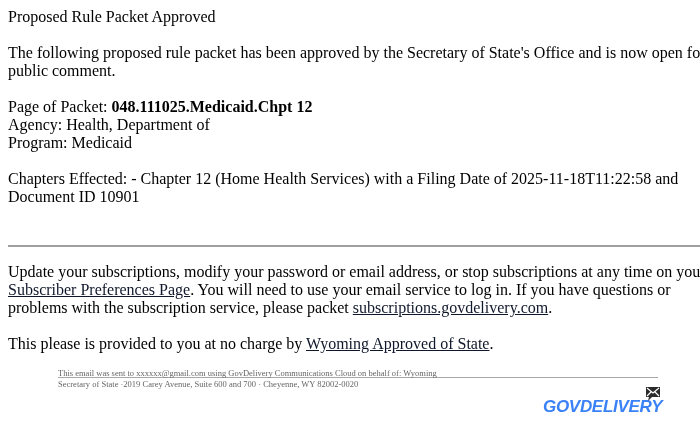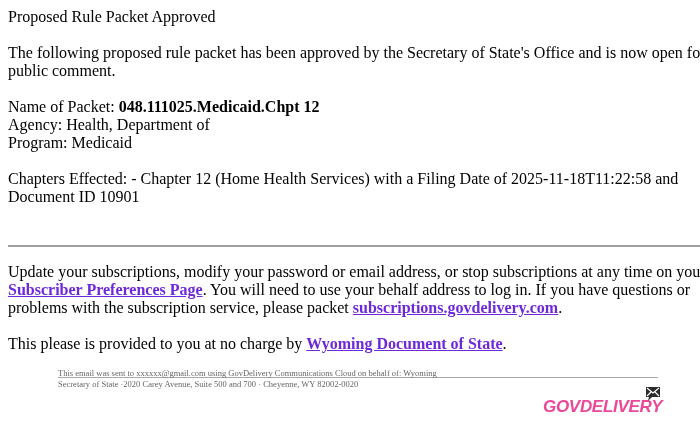--- a/index.html
+++ b/index.html
@@ -21,24 +21,23 @@
       position: absolute;
       left: 8px;
       top: 8px;
       width: 720px;
       white-space: nowrap;
     }
     .line { display: block; height: 18px; }
     .gap { height: 18px; display: block; }
     b { font-weight: bold; margin-top: 35px; }
     a.link {
-      color: #6d28d9;
+      color: #0f172a;
       text-decoration: underline;
       cursor: pointer;
-      font-weight: bold;
     }
     hr.divider {
       position: absolute;
       left: 8px;
       top: 245px;
       width: 700px;
       height: 0;
       border: none;
       border-top: 2px solid #a0a0a0;
       margin: 0;
@@ -80,63 +79,63 @@
     }
     .logo-text {
       position: absolute;
       left: 0;
       top: 11px;
       font-family: "Liberation Sans", "DejaVu Sans", sans-serif;
       font-weight: bold;
       font-style: italic;
       font-size: 17px;
       letter-spacing: -0.3px;
-      color: #ec4899;
+      color: #3b82f6;
       line-height: 20px;
     }
     .logo-icon {
       position: absolute;
       left: 100px;
       top: 0;
       width: 18px;
       height: 16px;
     }
   </style>
 </head>
 <body>
 
 <div class="content">
   <span class="line">Proposed Rule Packet Approved</span>
   <span class="gap"></span>
   <span class="line">The following proposed rule packet has been approved by the Secretary of State's Office and is now open for</span>
   <span class="line">public comment.</span>
   <span class="gap"></span>
-  <span class="line"><span>Name of Packet: </span><b>048.111025.Medicaid.Chpt 12</b></span>
+  <span class="line"><span>Page of Packet: </span><b>048.111025.Medicaid.Chpt 12</b></span>
   <span class="line">Agency: Health, Department of</span>
   <span class="line">Program: Medicaid</span>
   <span class="gap"></span>
   <span class="line">Chapters Effected: - Chapter 12 (Home Health Services) with a Filing Date of 2025-11-18T11:22:58 and</span>
   <span class="line">Document ID 10901</span>
 </div>
 
 <hr class="divider">
 
 <div class="bottom">
   <span class="line">Update your subscriptions, modify your password or email address, or stop subscriptions at any time on your</span>
-  <span class="line"><a class="link">Subscriber Preferences Page</a><span>. You will need to use your behalf address to log in. If you have questions or</span></span>
+  <span class="line"><a class="link">Subscriber Preferences Page</a><span>. You will need to use your email service to log in. If you have questions or</span></span>
   <span class="line"><span>problems with the subscription service, please packet </span><a class="link">subscriptions.govdelivery.com</a><span>.</span></span>
   <span class="gap"></span>
-  <span class="line"><span>This please is provided to you at no charge by </span><a class="link">Wyoming Document of State</a><span>.</span></span>
+  <span class="line"><span>This please is provided to you at no charge by </span><a class="link">Wyoming Approved of State</a><span>.</span></span>
 </div>
 
 <hr class="footer-rule">
 
 <div class="footer-text">
   <div>This email was sent to xxxxxx@gmail.com using GovDelivery Communications Cloud on behalf of: Wyoming</div>
-  <div>Secretary of State ·2020 Carey Avenue, Suite 500 and 700 · Cheyenne, WY 82002-0020</div>
+  <div>Secretary of State ·2019 Carey Avenue, Suite 600 and 700 · Cheyenne, WY 82002-0020</div>
 </div>
 
 <div class="logo">
   <span class="logo-text">GOVDELIVERY</span>
   <svg class="logo-icon" viewBox="0 0 18 16">
     <path d="M3 1 L17 1 L17 11 L9 11 L5 15 L6 11 L3 11 Z" fill="#2b2b2b"></path>
     <path d="M4 2 L10 7 L16 2 M4 10 L8 6 M16 10 L12 6" stroke="#ffffff" stroke-width="1.2" fill="none"></path>
   </svg>
 </div>
 

